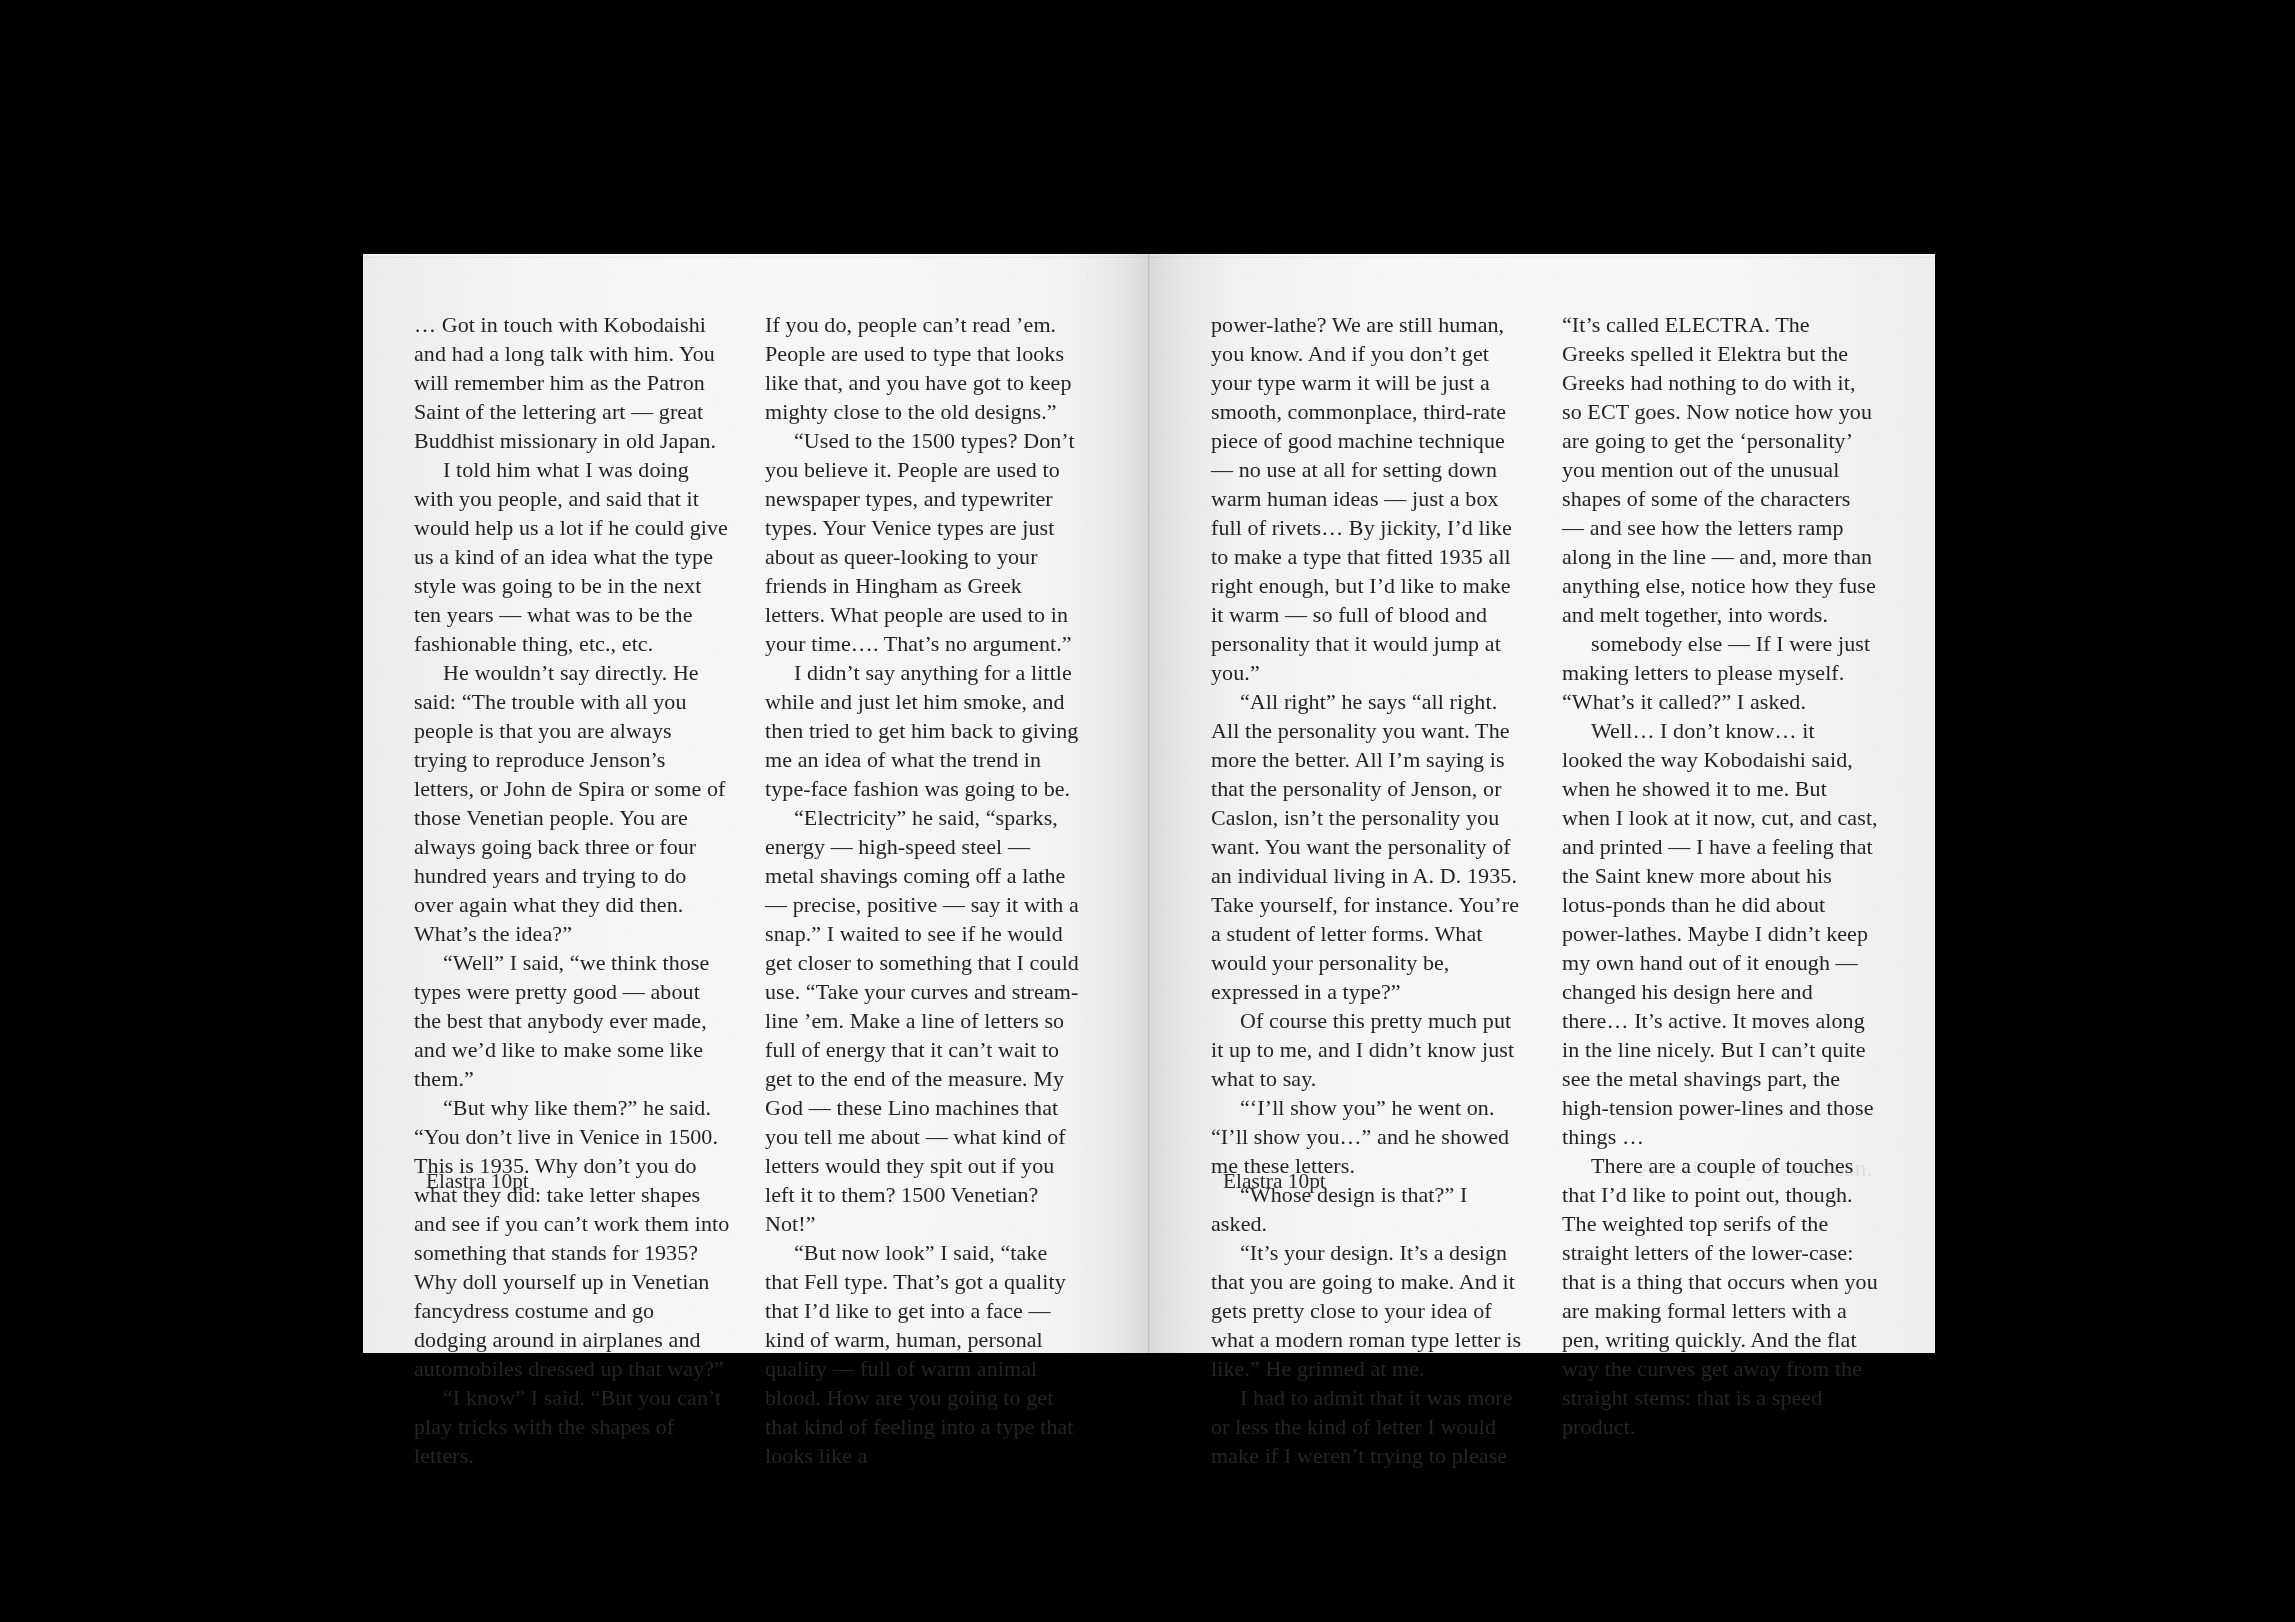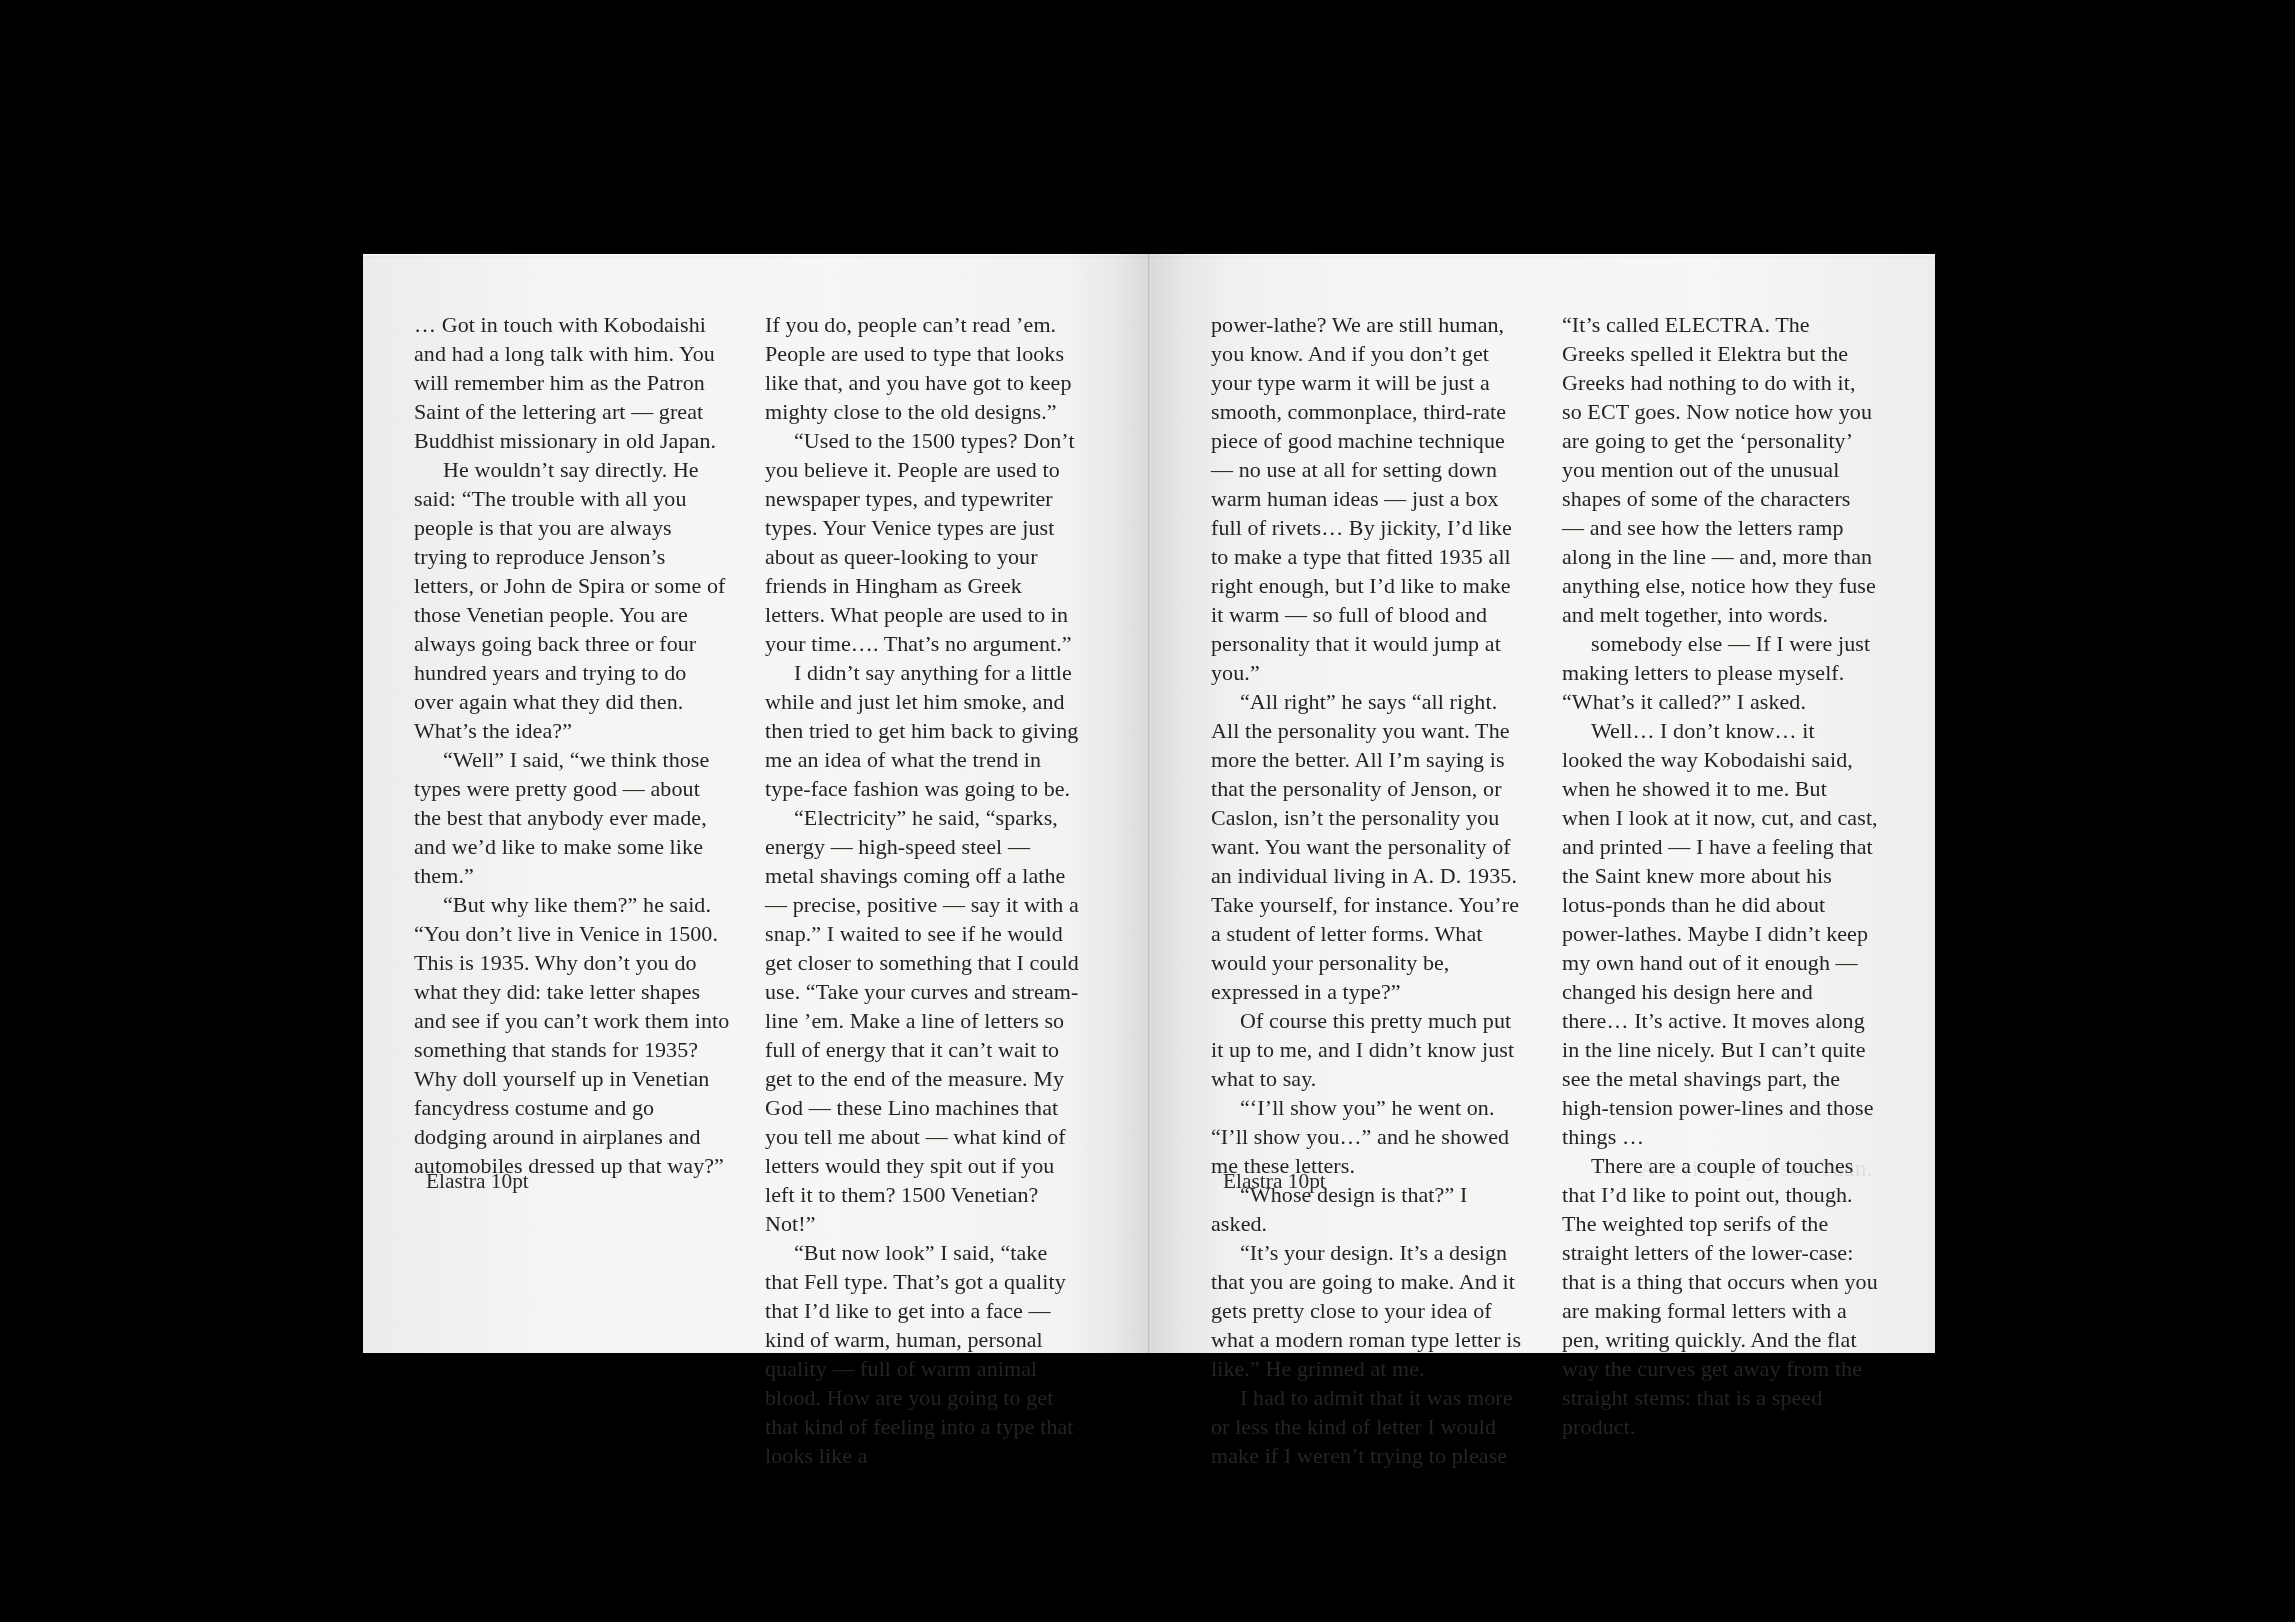--- a/index.html
+++ b/index.html
@@ -154,23 +154,25 @@
 
     <div class="page left">
       <div class="sheet-edge-top"></div>
       <div class="grain"></div>
 
       <div class="cols">
 
         <div class="col">
           <div class="col-body">
             <p>… Got in touch with Kobodaishi and had a long talk with him. You will remember him as the Patron Saint of the lettering art — great Buddhist missionary in old Japan.</p>
+            <p>I told him what I was doing with you people, and said that it would help us a lot if he could give us a kind of an idea what the type style was going to be in the next ten years — what was to be the fashion­able thing, etc., etc.</p>
             <p>He wouldn’t say directly. He said: “The trouble with all you people is that you are always trying to reproduce Jenson’s letters, or John de Spira or some of those Venetian people. You are always going back three or four hundred years and trying to do over again what they did then. What’s the idea?”</p>
             <p>“Well” I said, “we think those types were pretty good — about the best that anybody ever made, and we’d like to make some like them.”</p>
             <p>“But why like them?” he said. “You don’t live in Venice in 1500. This is 1935. Why don’t you do what they did: take letter shapes and see if you can’t work them into something that stands for 1935? Why doll yourself up in Venetian fancydress costume and go dodging around in airplanes and automobiles dressed up that way?”</p>
+            <p>“I know” I said. “But you can’t play tricks with the shapes of letters.</p>
           </div>
         </div>
 
         <div class="col">
           <div class="col-body">
             <p>If you do, people can’t read ’em. People are used to type that looks like that, and you have got to keep mighty close to the old designs.”</p>
             <p>“Used to the 1500 types? Don’t you believe it. People are used to newspaper types, and typewriter types. Your Venice types are just about as queer-looking to your friends in Hingham as Greek letters. What people are used to in your time…. That’s no argument.”</p>
             <p>I didn’t say anything for a little while and just let him smoke, and then tried to get him back to giving me an idea of what the trend in type-face fashion was going to be.</p>
             <p>“Electricity” he said, “sparks, energy — high-speed steel — metal shavings coming off a lathe — pre­cise, positive — say it with a snap.” I waited to see if he would get closer to something that I could use. “Take your curves and stream-line ’em. Make a line of letters so full of energy that it can’t wait to get to the end of the measure. My God — these Lino machines that you tell me about — what kind of letters would they spit out if you left it to them? 1500 Venetian? Not!”</p>
             <p>“But now look” I said, “take that Fell type. That’s got a quality that I’d like to get into a face — kind of warm, human, personal quality — full of warm animal blood. How are you going to get that kind of feeling into a type that looks like a</p>

